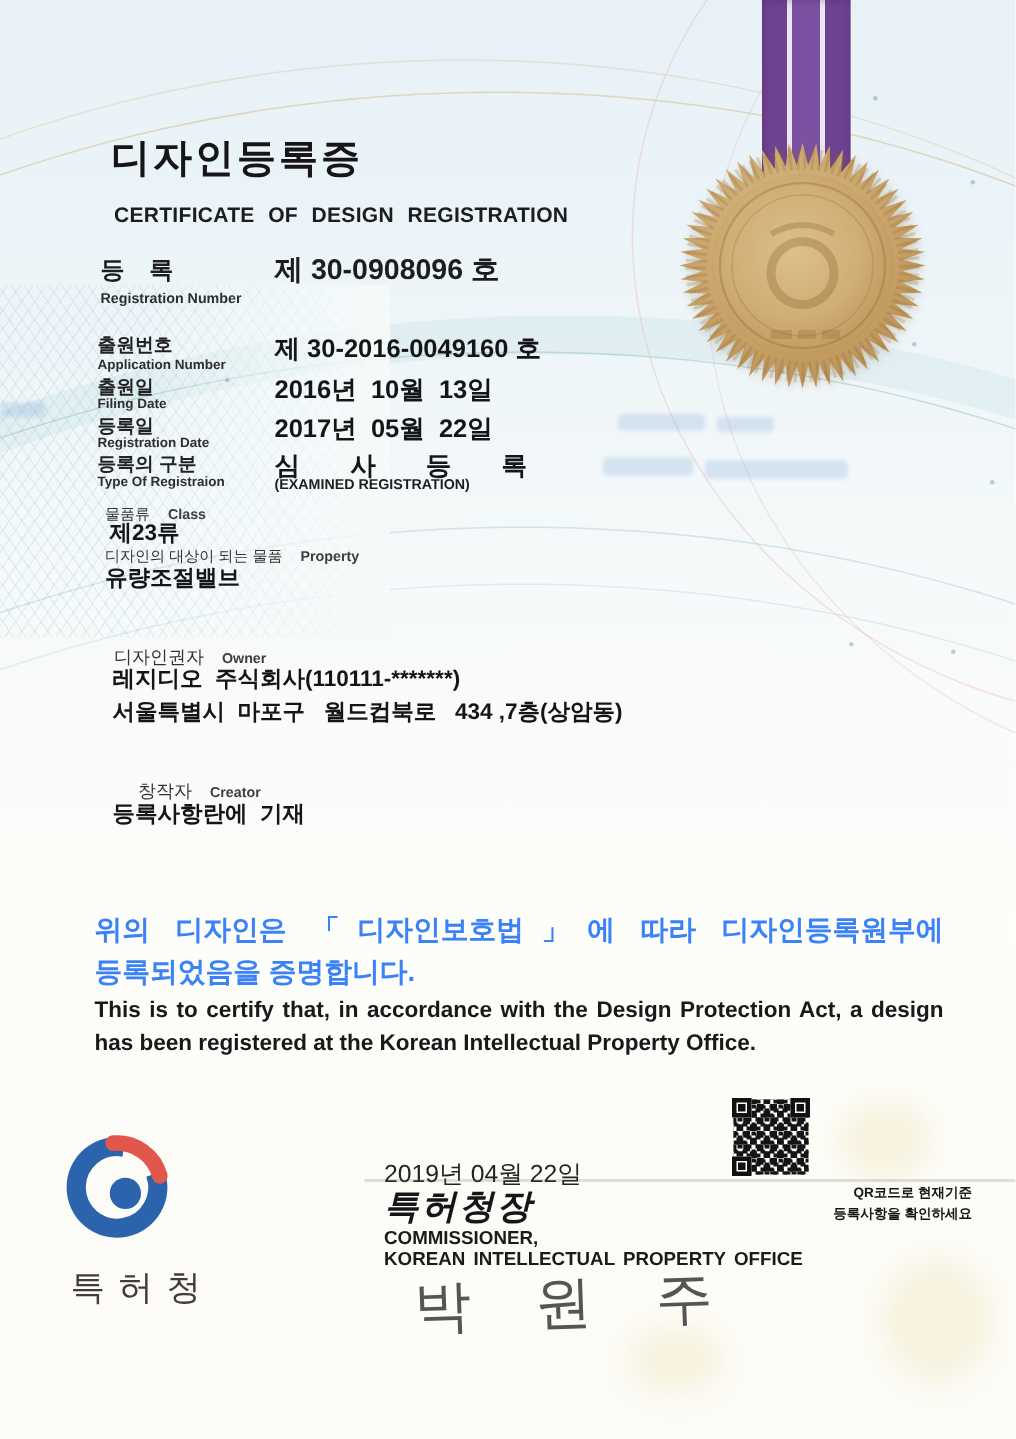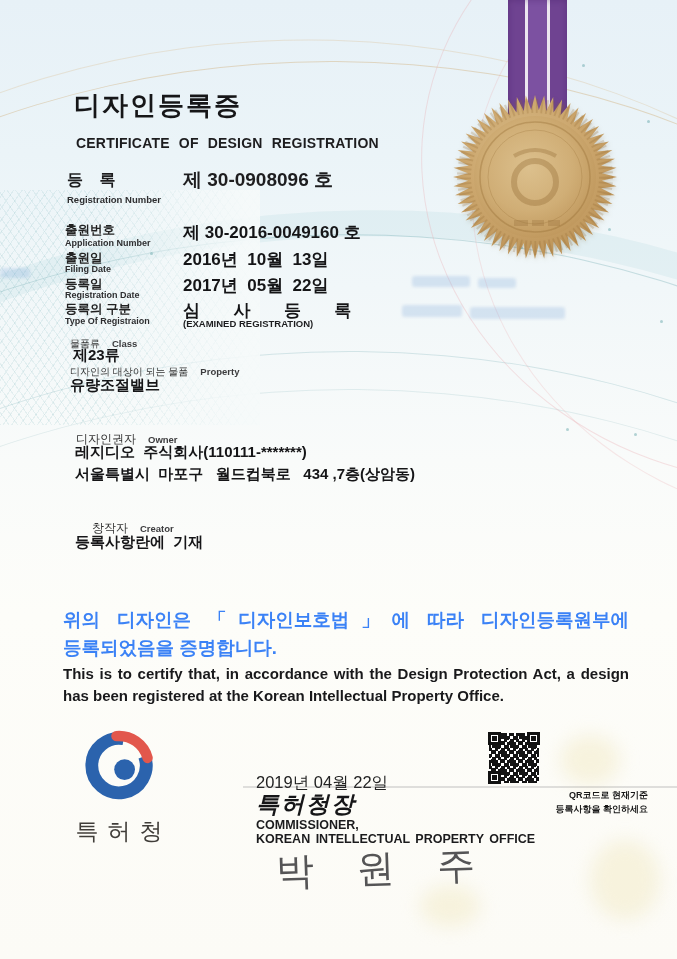--- a/index.html
+++ b/index.html
@@ -54,21 +54,21 @@
       #fff;}
   #qr .f{position:absolute;width:13px;height:13px;background:#fff;border:3px solid #111;box-sizing:border-box;}
   #qr .f::after{content:"";position:absolute;inset:1px;background:#111;}
   #qr .tl{left:-1px;top:-1px}#qr .tr{right:-1px;top:-1px}#qr .bl{left:-1px;bottom:-1px}
   .qr-caption{left:546px;top:751px;width:102px;text-align:right;font-size:9px;font-weight:600;line-height:1.55;color:#161616;margin-top:38px;}
   .comm-ko{left:256px;top:789px;font-size:23px;font-weight:800;letter-spacing:2px;color:#161618;font-style:italic;}
   .comm-en1{left:256px;top:818px;font-size:12.5px;font-weight:700;color:#1b1b1d;}
   .comm-en2{left:256px;top:832px;font-size:12.5px;font-weight:700;word-spacing:2px;color:#1b1b1d;}
   .signature{left:276px;top:843px;font-size:38px;font-weight:500;letter-spacing:16px;color:#38383a;transform:rotate(-2deg);opacity:.85;}
   
-  #logo-block{left:38px;top:724px;width:162px;text-align:center;}
+  #logo-block{left:38px;top:750px;width:162px;}
   .logo-ko{font-size:23px;font-weight:500;letter-spacing:9px;color:#403d39;margin-top:8px;padding-left:9px;}
   .logo-en{font-size:11.5px;color:#76736e;line-height:1.35;margin-top:4px;}
 </style>
 </head>
 <body>
 
 <div class="arc" id="arc-tan1"></div>
 <div class="arc" id="arc-tan2"></div>
 <div class="arc" id="band-teal"></div>
 <div class="arc" id="line-teal1"></div>

